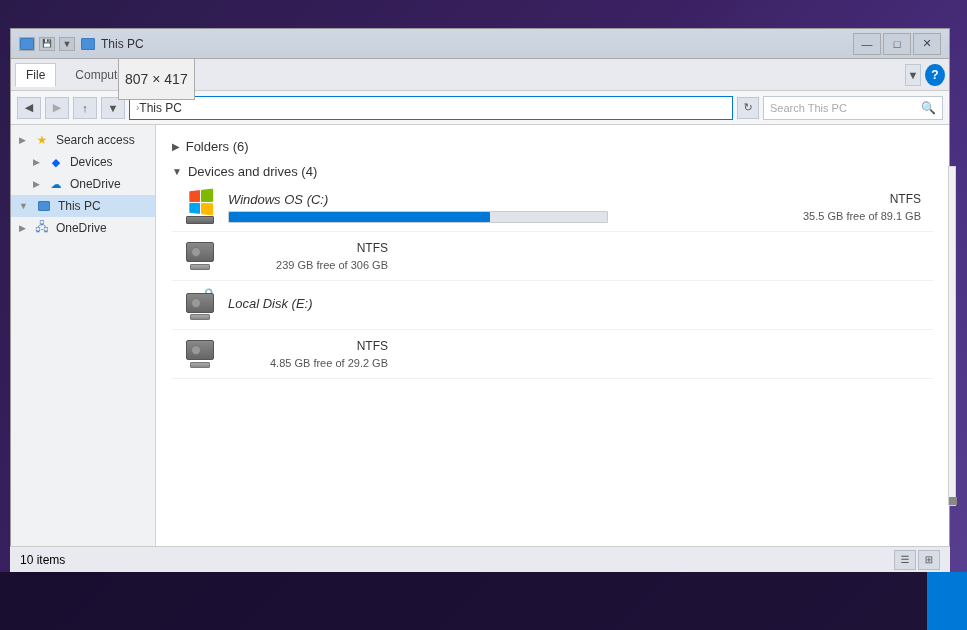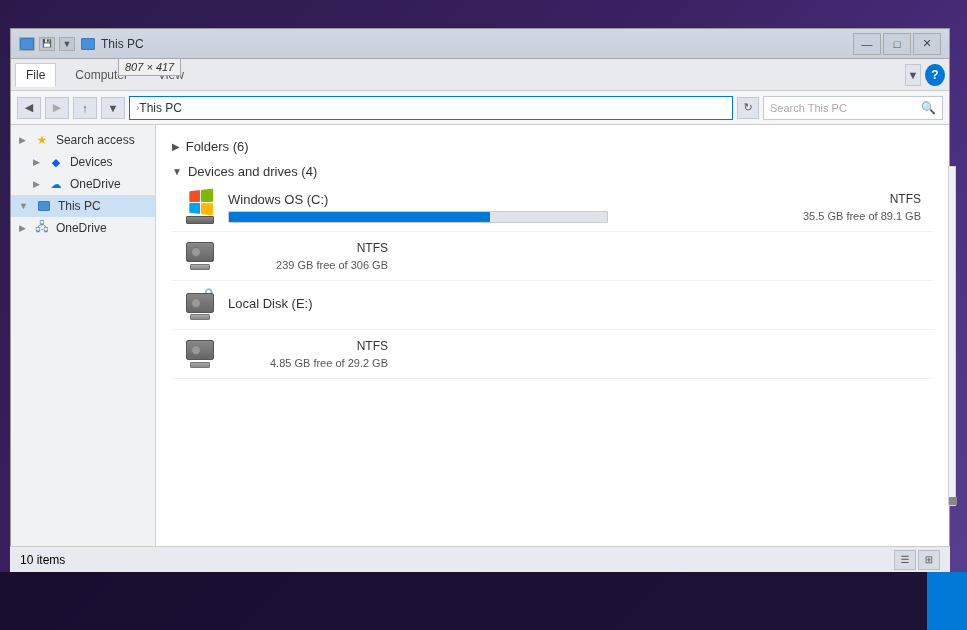--- a/index.html
+++ b/index.html
@@ -267,20 +267,21 @@
       gap: 1px;
       transform: perspective(20px) rotateY(-10deg);
     }
     .win-pane-1 { background: #f25022; border-radius: 1px; }
     .win-pane-2 { background: #7fba00; border-radius: 1px; }
     .win-pane-3 { background: #00a4ef; border-radius: 1px; }
     .win-pane-4 { background: #ffb900; border-radius: 1px; }
 
     .drive-info {
       flex: 1;
+      font-style: italic;
     }
     .drive-name {
       font-size: 13px;
       color: #333;
       margin-bottom: 4px;
     }
     .progress-bar-container {
       width: 380px;
       height: 12px;
       background: #e0e4e8;
@@ -308,25 +309,24 @@
       color: #555;
     }
 
     
     .tooltip {
       position: absolute;
       top: 58px;
       left: 118px;
       background: #f0f0f0;
       border: 1px solid #aaa;
-      padding: 2px 6px;
-      font-size: 11px;
+      padding: 12px 6px;
+      font-size: 14px;
       color: #333;
       z-index: 999;
-      font-style: italic;
     }
 
     
     .statusbar {
       position: absolute;
       bottom: 58px;
       left: 10px;
       width: 940px;
       height: 26px;
       background: #e8eaf0;

